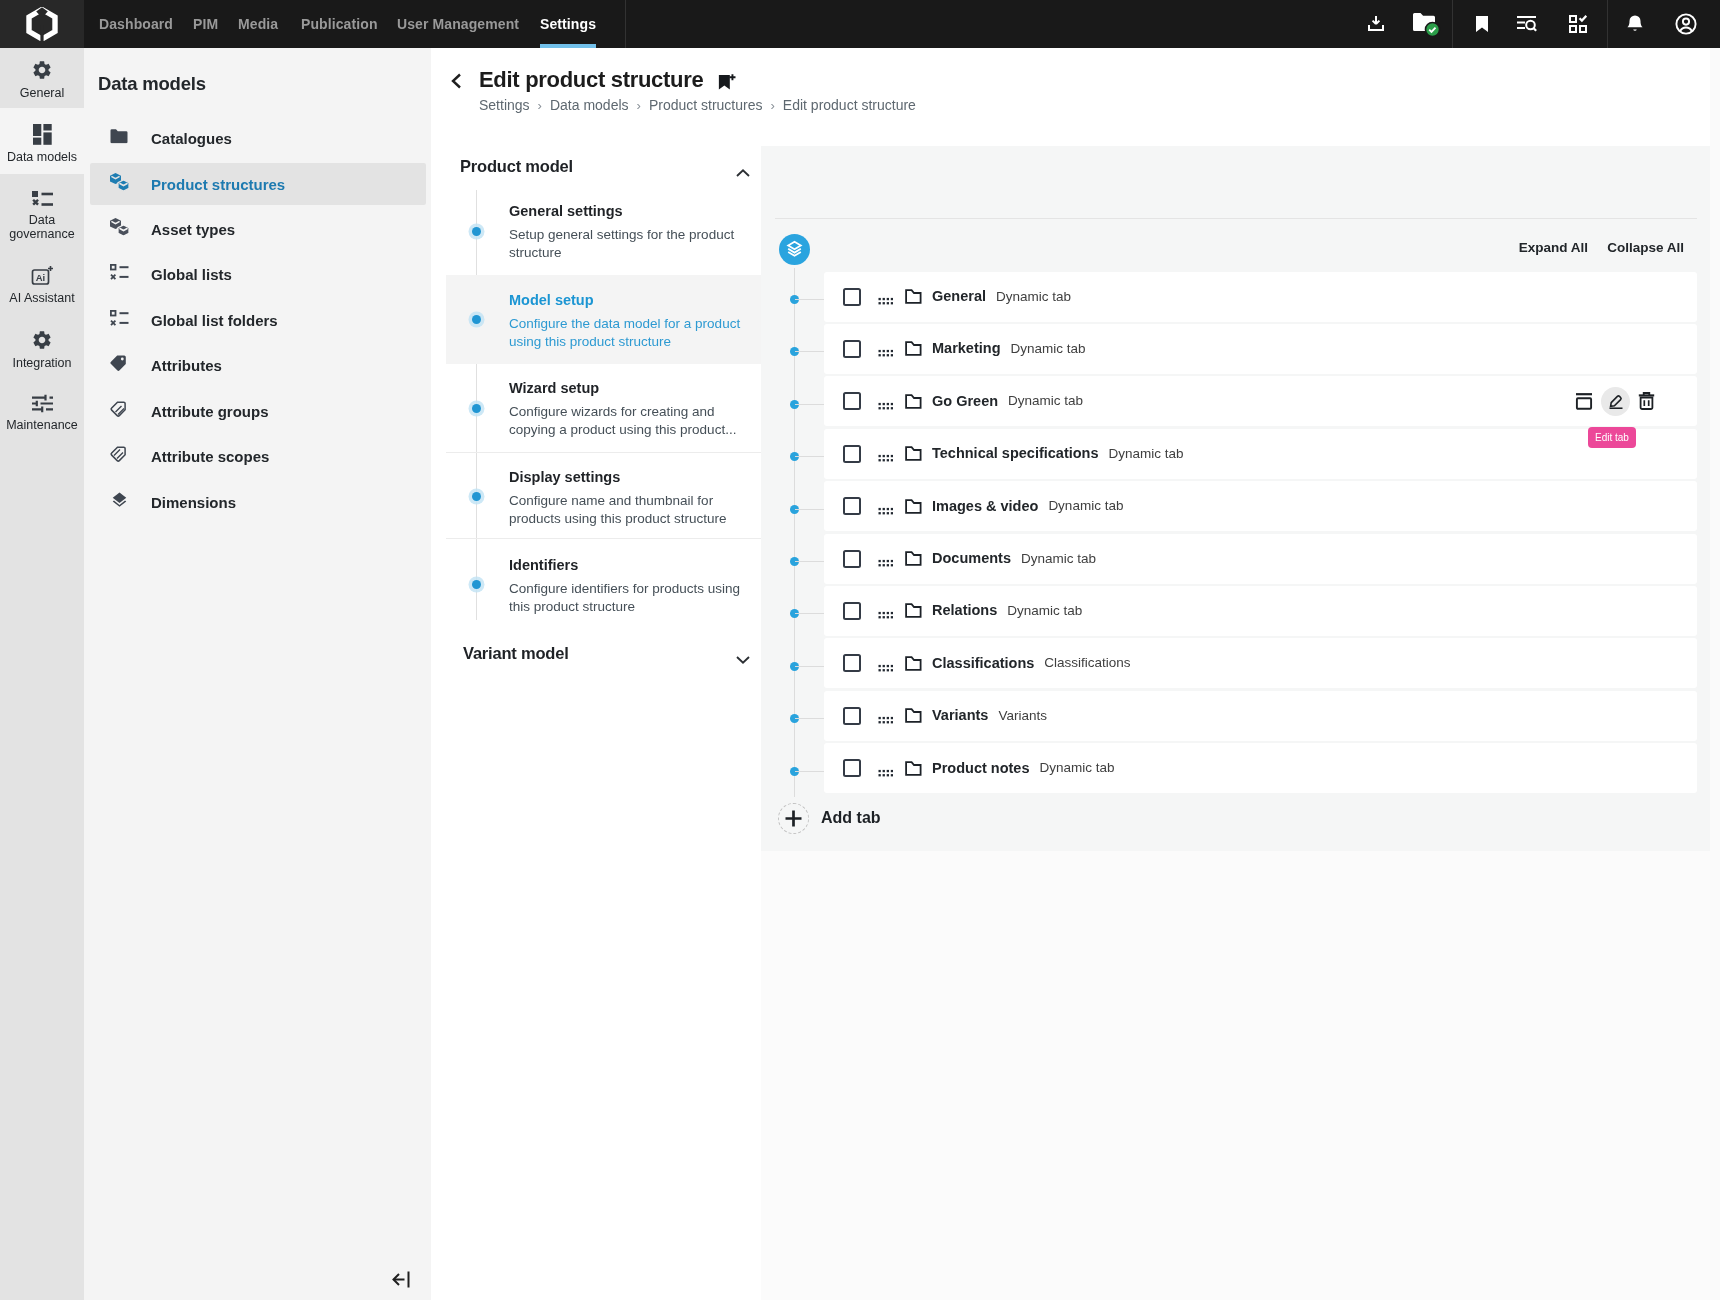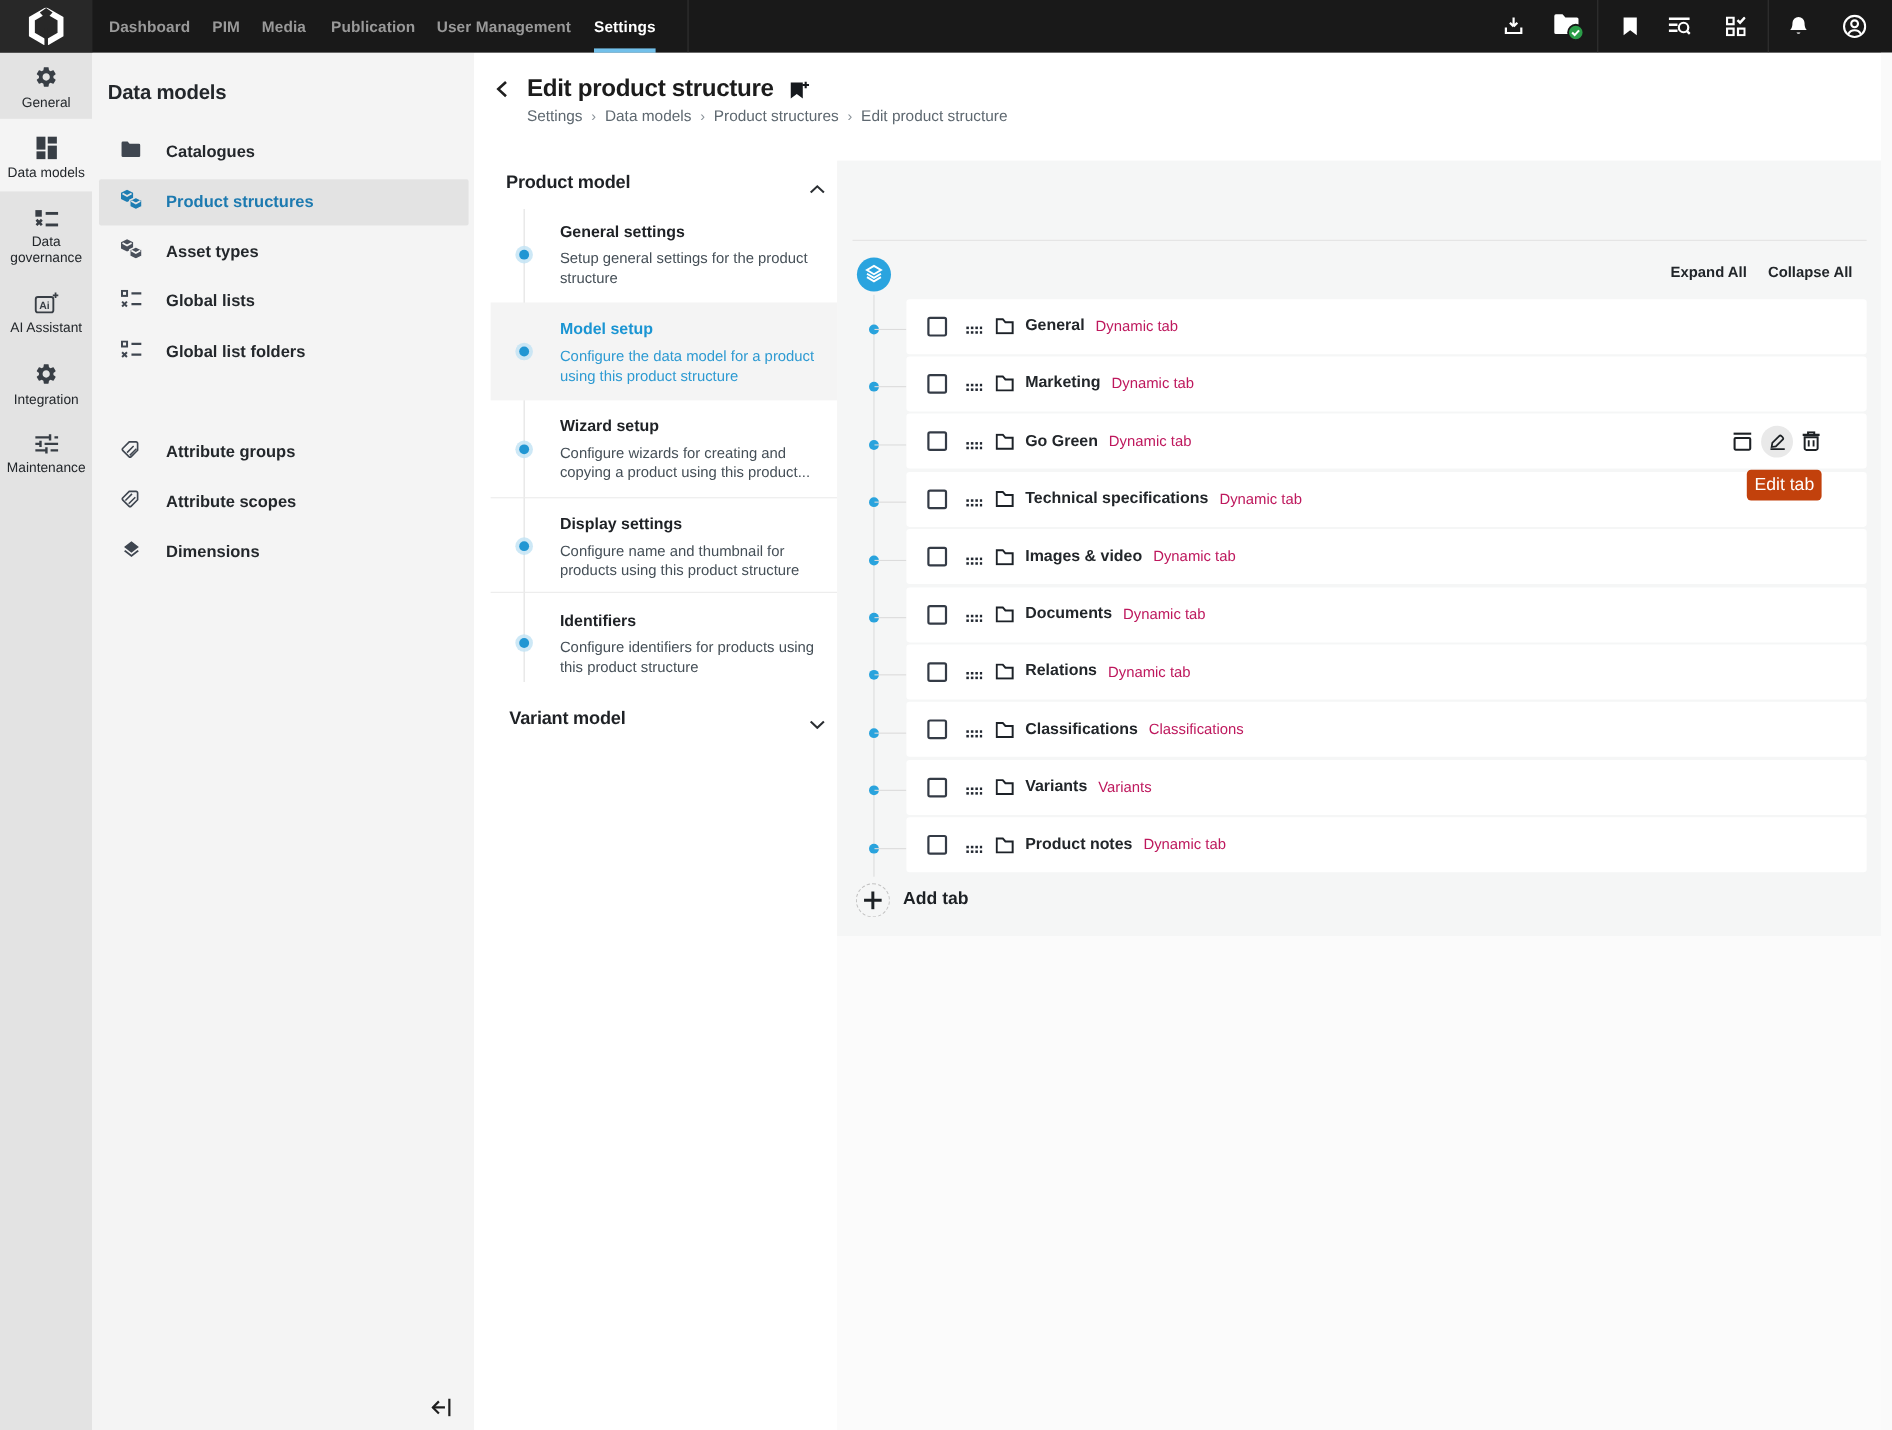--- a/index.html
+++ b/index.html
@@ -53,25 +53,25 @@
 #expcol { position:absolute; left:0; top:88px; width:949px; height:20px; font-size:13.5px; font-weight:bold; color:#22262a; }
 #expcol b { position:absolute; font-weight:bold; }
 .vline { position:absolute; left:33px; width:1px; background:#dcdcdc; }
 .rowdot { position:absolute; left:29px; width:9px; height:9px; border-radius:50%; background:#29a3dd; }
 .rowconn { position:absolute; left:34px; height:1px; width:29px; background:#dcdcdc; }
 .tabrow { position:absolute; left:63px; width:873px; height:50px; background:#fff; border-radius:3px; }
 .tabrow .cb { position:absolute; left:19px; top:16px; width:18px; height:18px; border:2.5px solid #343b46; border-radius:2.5px; background:#fff; }
 .tabrow .drag { position:absolute; left:53.5px; top:20.5px; }
 .tabrow .fold { position:absolute; left:80.5px; top:17.5px; }
 .tabrow .t1 { position:absolute; left:108px; top:16.5px; font-size:14.5px; font-weight:bold; color:#22262a; white-space:nowrap; }
-.tabrow .t2 { position:absolute; top:17px; font-size:13.5px; color:#be185d; white-space:nowrap; }
+.tabrow .t2 { position:absolute; top:17px; font-size:13.5px; color:#404040; white-space:nowrap; }
 
 #rowacts { position:absolute; top:10.5px; right:42px; display:flex; align-items:center; gap:8px; }
 #editcirc { width:29px; height:29px; border-radius:50%; background:#e9e9e9; display:flex; align-items:center; justify-content:center; }
-#tooltip { position:absolute; background:#c2410c; color:#fff; font-size:16px; border-radius:4px; padding:5px 7px; z-index:10; }
+#tooltip { position:absolute; background:#ec4899; color:#fff; font-size:10px; border-radius:4px; padding:5px 7px; z-index:10; }
 
 #addtab { position:absolute; left:17px; top:704px; display:flex; align-items:center; }
 #addcirc { width:31px; height:31px; border-radius:50%; border:1.5px dashed #c2c2c2; display:flex; align-items:center; justify-content:center; }
 #addtab .lbl { margin-left:12px; font-size:16px; font-weight:bold; color:#1d2125; }
 #rightstrip { position:absolute; left:1710px; top:48px; width:10px; height:1252px; background:#fafafa; }
 </style>
 </head>
 <body>
 <div id="topbar">
   <div id="logo">
@@ -235,20 +235,27 @@
       <span class="ic"><svg width="19" height="16" viewBox="0 0 19 16">
           <g fill="none" stroke="#3f4650">
             <rect x="0.9" y="0.9" width="4.6" height="4.6" stroke-width="1.8"></rect>
             <path d="M9.5 3.2 h9" stroke-width="2"></path>
             <path d="M1 10.7 l4.4 4.4 M5.4 10.7 l-4.4 4.4" stroke-width="1.8"></path>
             <path d="M9.5 12.9 h9" stroke-width="2"></path>
           </g>
         </svg></span>
       <span class="tx">Global list folders</span>
     </div>
+  <div class="sbrow" style="top:296px;">
+      <span class="ic"><svg width="17" height="17" viewBox="0 0 17 17">
+          <path d="M1 7.2 L7.2 1 h7 a1.6 1.6 0 0 1 1.6 1.6 v7 L9.6 15.8 a1.7 1.7 0 0 1 -2.4 0 L1 9.6 a1.7 1.7 0 0 1 0 -2.4 z" fill="#3f4650"></path>
+          <circle cx="12.3" cy="4.5" r="1.4" fill="#f4f4f4"></circle>
+        </svg></span>
+      <span class="tx">Attributes</span>
+    </div>
   <div class="sbrow" style="top:342px;">
       <span class="ic"><svg width="17" height="17" viewBox="0 0 17 17">
           <path d="M1.7 7.5 L7.5 1.7 h6.2 a1.4 1.4 0 0 1 1.4 1.4 v6.2 L9.3 15.1 a1.5 1.5 0 0 1 -2.1 0 L1.7 9.6 a1.5 1.5 0 0 1 0 -2.1 z" fill="none" stroke="#3f4650" stroke-width="1.5"></path>
           <path d="M5.5 11.5 L11.5 5.5 M8 14 L14 8" stroke="#3f4650" stroke-width="1.4"></path>
         </svg></span>
       <span class="tx">Attribute groups</span>
     </div>
   <div class="sbrow" style="top:387px;">
       <span class="ic"><svg width="17" height="17" viewBox="0 0 17 17">
           <path d="M1.7 7.5 L7.5 1.7 h6.2 a1.4 1.4 0 0 1 1.4 1.4 v6.2 L9.3 15.1 a1.5 1.5 0 0 1 -2.1 0 L1.7 9.6 a1.5 1.5 0 0 1 0 -2.1 z" fill="none" stroke="#3f4650" stroke-width="1.5"></path>

